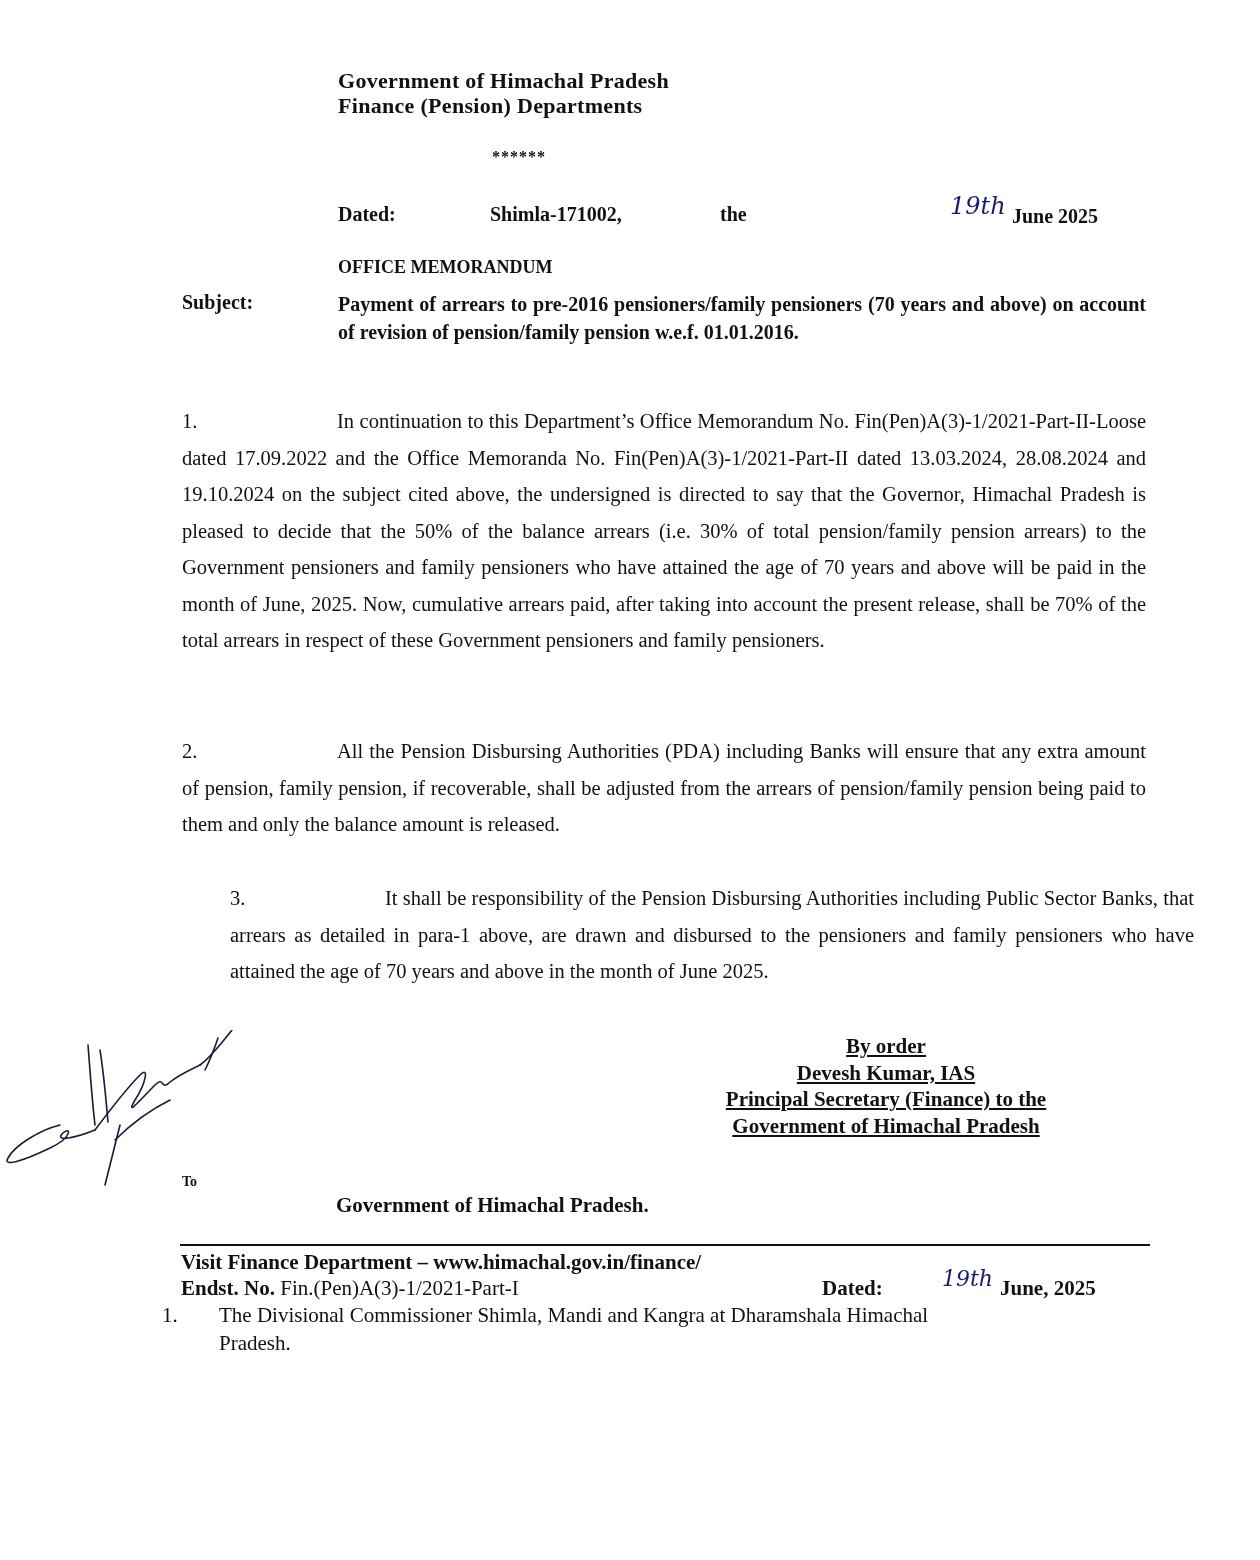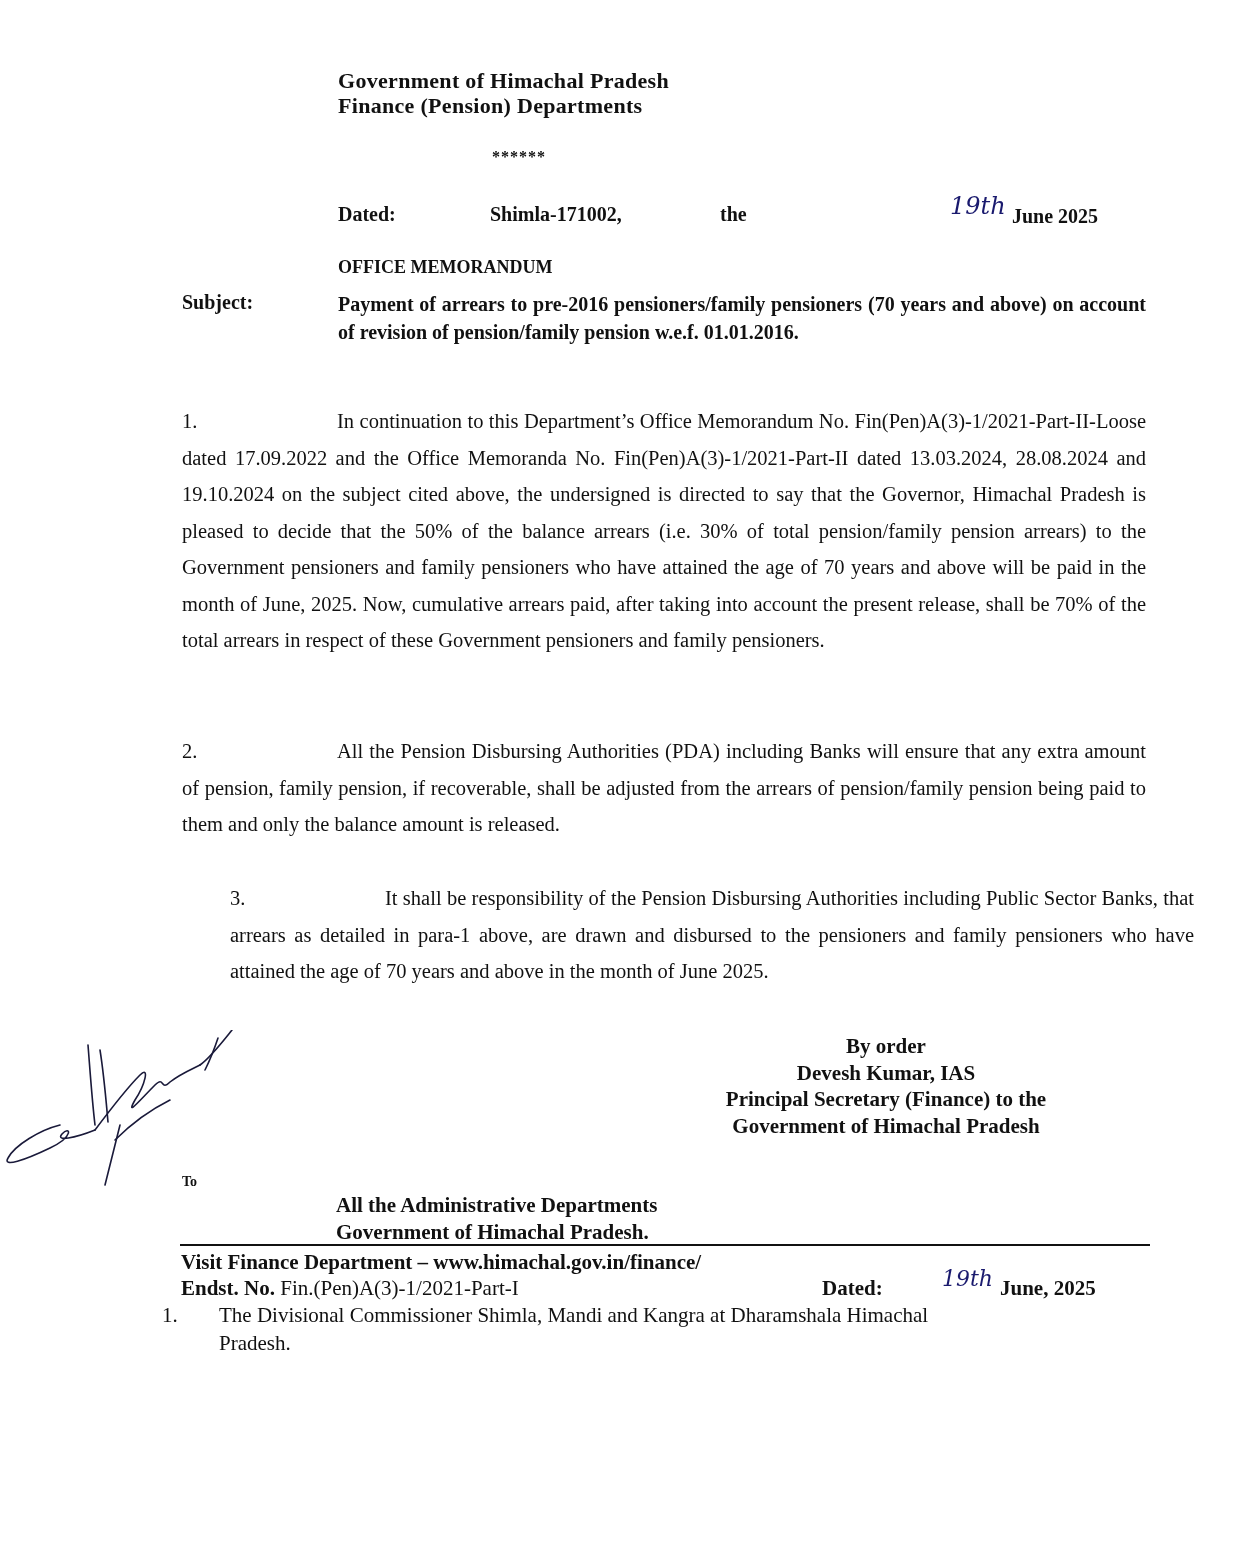--- a/index.html
+++ b/index.html
@@ -54,30 +54,29 @@
     <path d="M100 20 C 104 45, 106 70, 108 92"></path>
     <path d="M60 95 C 40 100, 15 115, 8 128 C 2 138, 25 130, 50 118 C 75 106, 70 95, 62 104 C 55 112, 75 108, 95 100"></path>
     <path d="M95 100 C 110 80, 125 60, 140 45 C 150 35, 145 55, 135 70 C 125 88, 140 70, 155 55 C 165 45, 160 62, 170 52 C 180 44, 190 40, 200 35"></path>
     <path d="M200 35 C 210 28, 220 15, 232 0"></path>
     <path d="M115 110 C 130 95, 150 80, 170 70"></path>
     <path d="M120 95 C 115 115, 110 135, 105 155"></path>
     <path d="M205 40 C 210 30, 214 20, 218 8"></path>
   </g>
 </svg>
 
-<div class="abs sig-block" style="left:676px; top:1033px; width:420px;">
+<div class="abs sig-block" style="left:676px; top:1033px; width:420px;text-decoration:underline;">
   <div>By order</div>
   <div>Devesh Kumar, IAS</div>
   <div>Principal Secretary (Finance) to the</div>
   <div>Government of Himachal Pradesh</div>
 </div>
 
 <div class="abs b20" style="left:182px; top:1174px; font-size:14px;">To</div>
 <div class="abs sig-block" style="left:336px; top:1192px; text-align:left;">
-  <div>All the Administrative Departments</div>
   <div>Government of Himachal Pradesh.</div>
 </div>
 
 <div class="abs rule" style="left:180px; top:1244px; width:970px;"></div>
 
 <div class="abs foot" style="left:181px; top:1248px; font-weight:bold;">Visit Finance Department – www.himachal.gov.in/finance/</div>
 <div class="abs foot" style="left:181px; top:1274px;">
   <b>Endst. No.</b>
   <span>Fin.(Pen)A(3)-1/2021-Part-I</span>
 </div>

